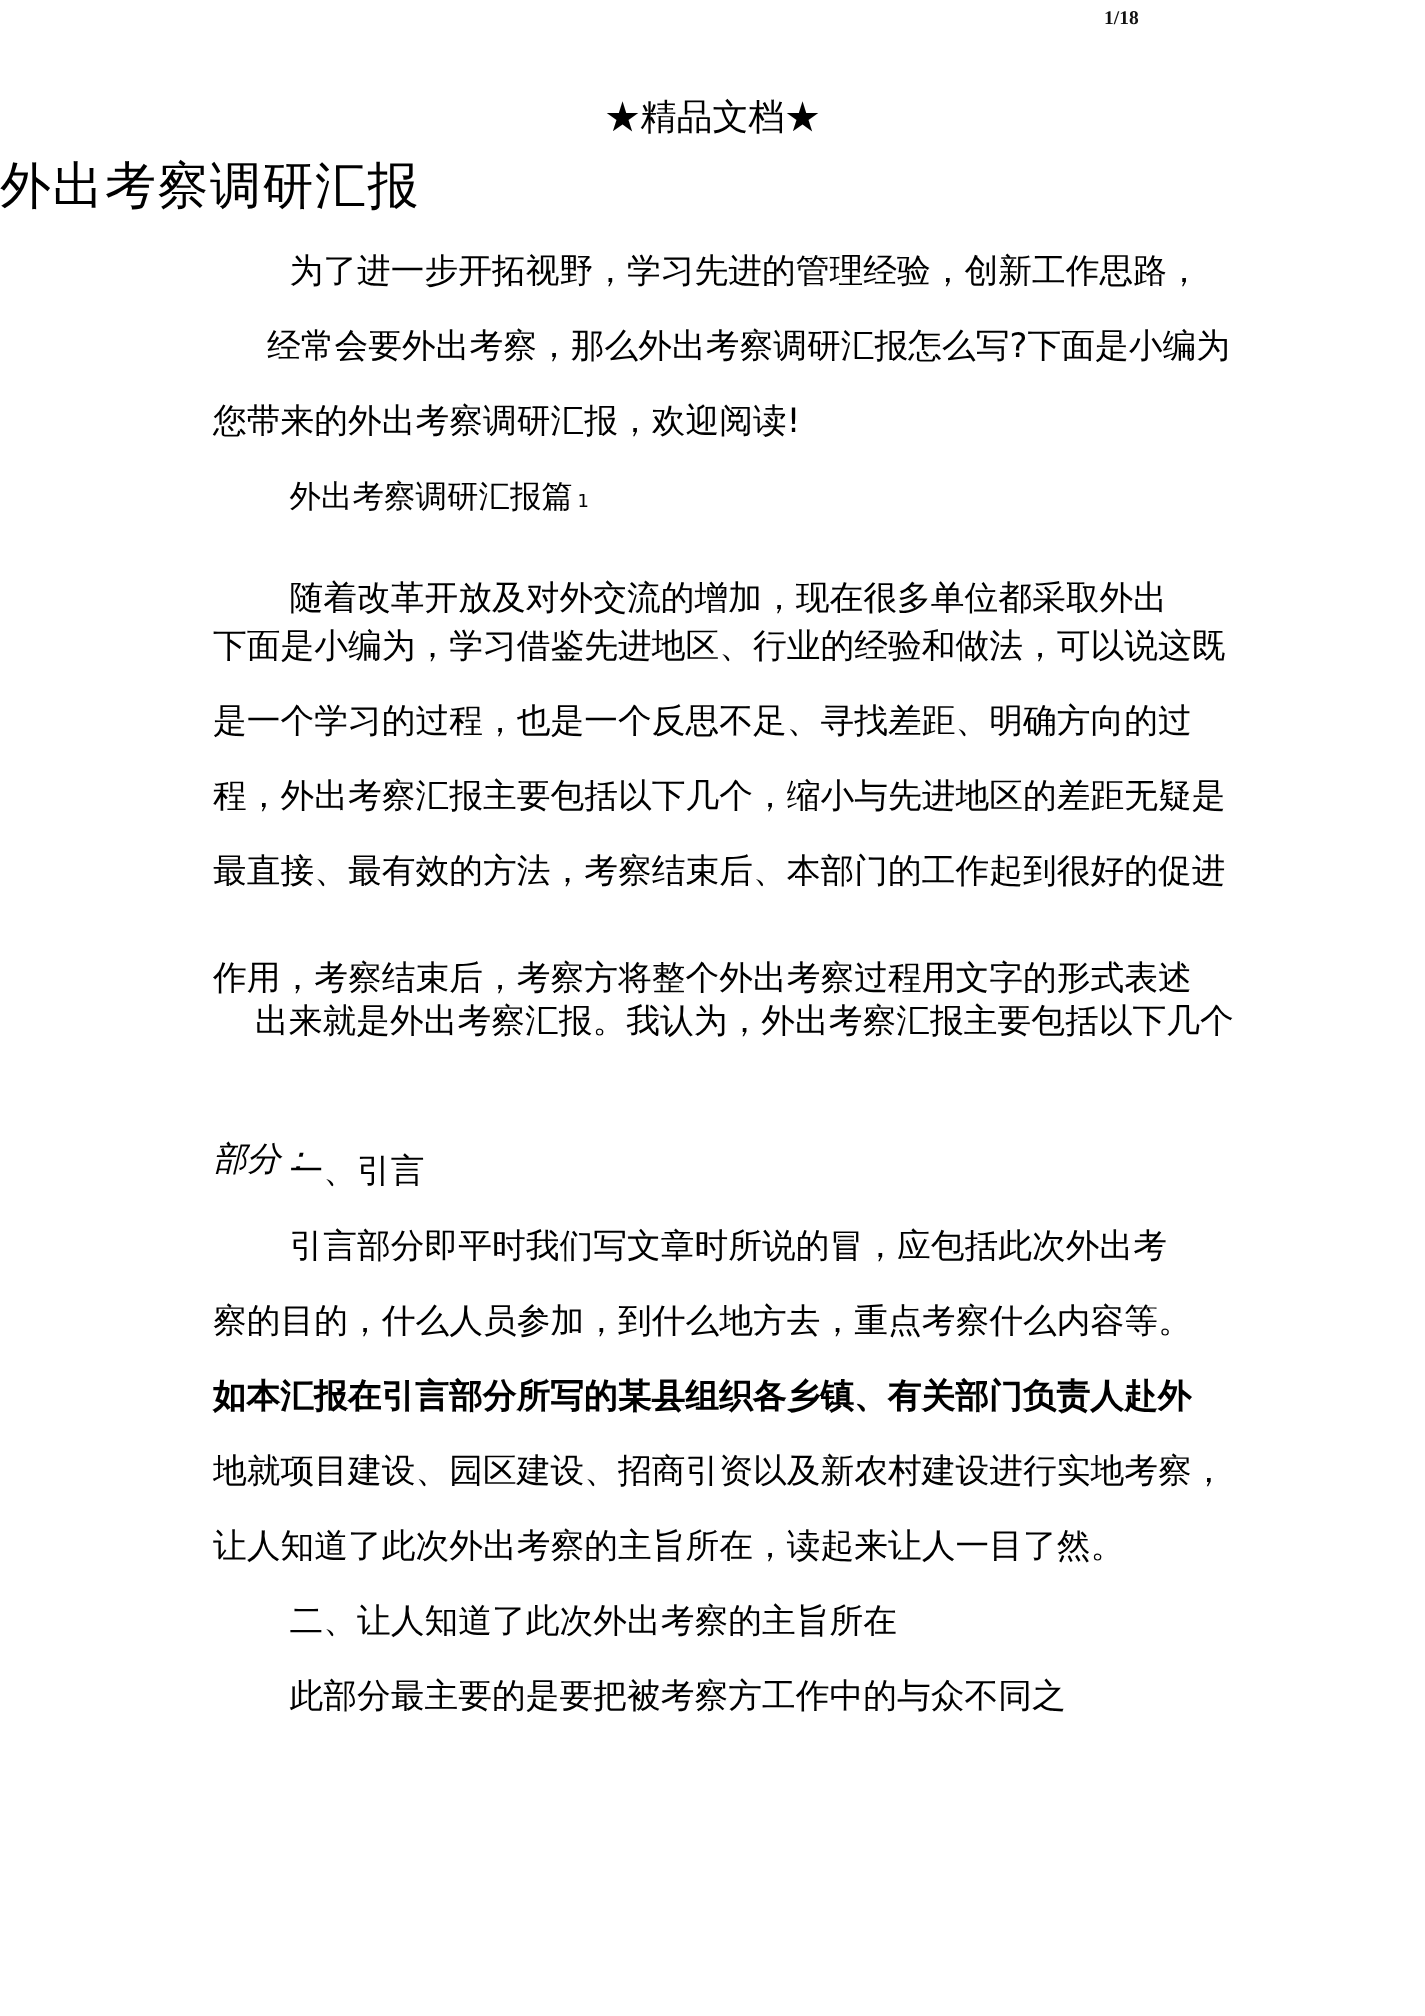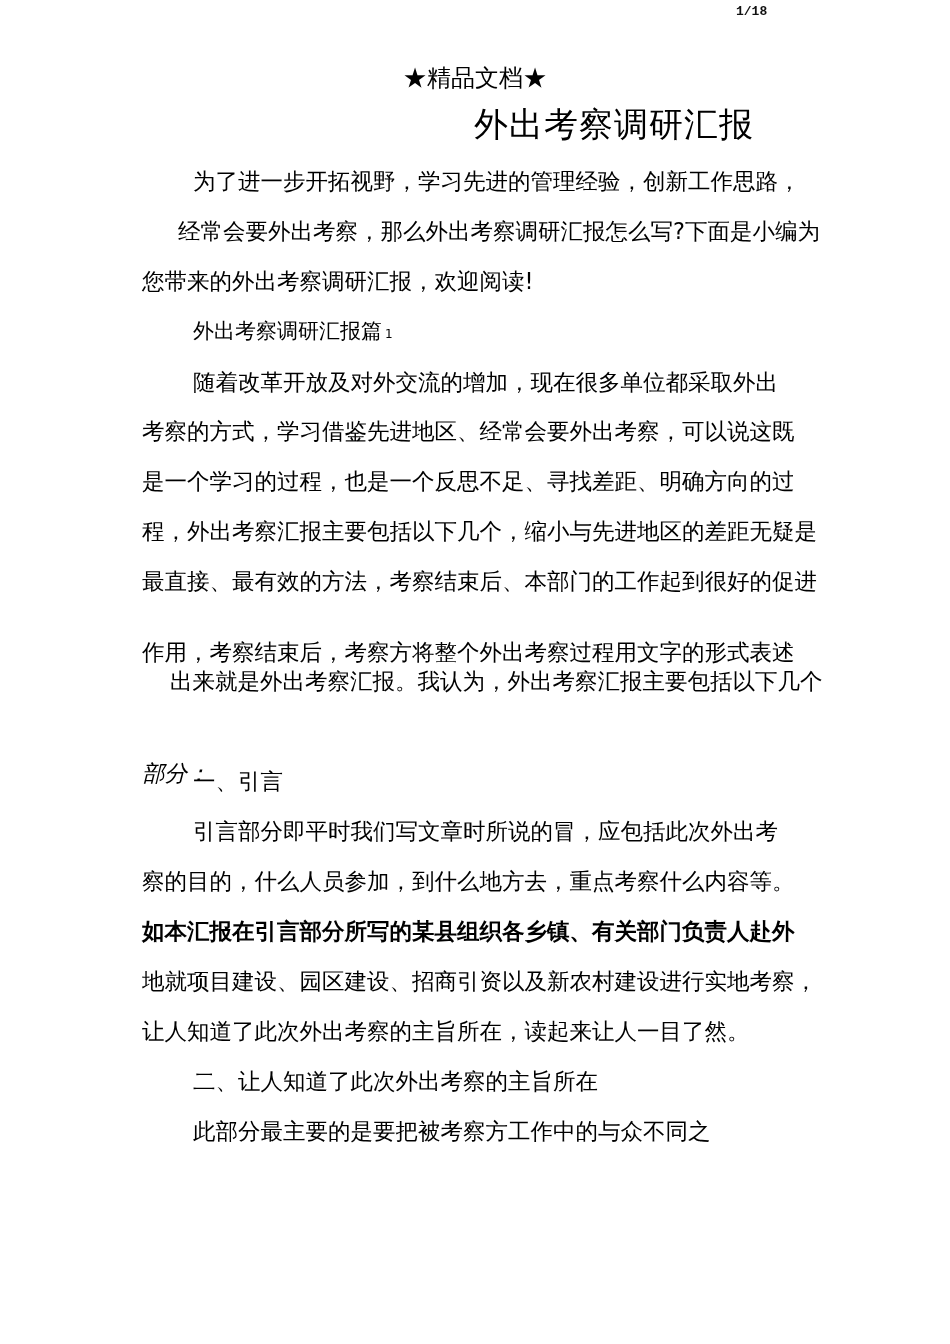--- a/index.html
+++ b/index.html
@@ -12,42 +12,42 @@
       height: 1344px;
       position: relative;
       overflow: hidden;
       font-family: "DejaVu Sans", sans-serif;
       color: #000000;
     }
     .page-number {
       position: absolute;
       left: 736px;
       top: 4px;
-      font-family: Liberation Mono, monospace;
+      font-family: Liberation Serif, serif;
       font-weight: bold;
       font-size: 13px;
       color: #111111;
     }
     .banner {
       position: absolute;
       left: 0;
       width: 950px;
       top: 62px;
       text-align: center;
       font-family: "DejaVu Serif", serif;
       font-size: 24px;
       line-height: 32px;
       color: #000;
     }
     .doc-title {
       position: absolute;
       left: 0;
       width: 754px;
       top: 100px;
-      text-align: right;
+      text-align: left;
       font-size: 34px;
       line-height: 48px;
       letter-spacing: 1px;
       color: #000;
     }
     .line {
       position: absolute;
       left: 142px;
       font-size: 22.5px;
       line-height: 30px;
@@ -71,22 +71,22 @@
 
 <div>
   <div class="line indent" style="top:166px;">为了进一步开拓视野，学习先进的管理经验，创新工作思路，</div>
   <div class="line" style="top:216px;margin-left:36px;">经常会要外出考察，那么外出考察调研汇报怎么写?下面是小编为</div>
   <div class="line" style="top:266px;">您带来的外出考察调研汇报，欢迎阅读!</div>
 
   <div class="line indent" style="top:316px;font-size:21px;">
     <span>外出考察调研汇报篇</span><span class="small-num">1</span>
   </div>
 
-  <div class="line indent" style="top:367px;">随着改革开放及对外交流的增加，现在很多单位都采取外出</div>
-  <div class="line" style="top:416px;">考察的方式，学习借鉴先进地区、经常会要外出考察，可以说这既</div>
+  <div class="line indent" style="top:384px;">随着改革开放及对外交流的增加，现在很多单位都采取外出</div>
+  <div class="line" style="top:416px;">下面是小编为，学习借鉴先进地区、行业的经验和做法，可以说这既</div>
   <div class="line" style="top:466px;">是一个学习的过程，也是一个反思不足、寻找差距、明确方向的过</div>
   <div class="line" style="top:516px;">程，外出考察汇报主要包括以下几个，缩小与先进地区的差距无疑是</div>
   <div class="line" style="top:566px;">最直接、最有效的方法，考察结束后、本部门的工作起到很好的促进</div>
   <div class="line" style="top:616px;margin-top:21px;">作用，考察结束后，考察方将整个外出考察过程用文字的形式表述</div>
   <div class="line" style="top:666px;margin-left:28px;">出来就是外出考察汇报。我认为，外出考察汇报主要包括以下几个</div>
   <div class="line" style="top:758px;font-style:italic;">部分：</div>
 
   <div class="line indent" style="top:766px;">一、引言</div>
 
   <div class="line indent" style="top:816px;">引言部分即平时我们写文章时所说的冒，应包括此次外出考</div>

